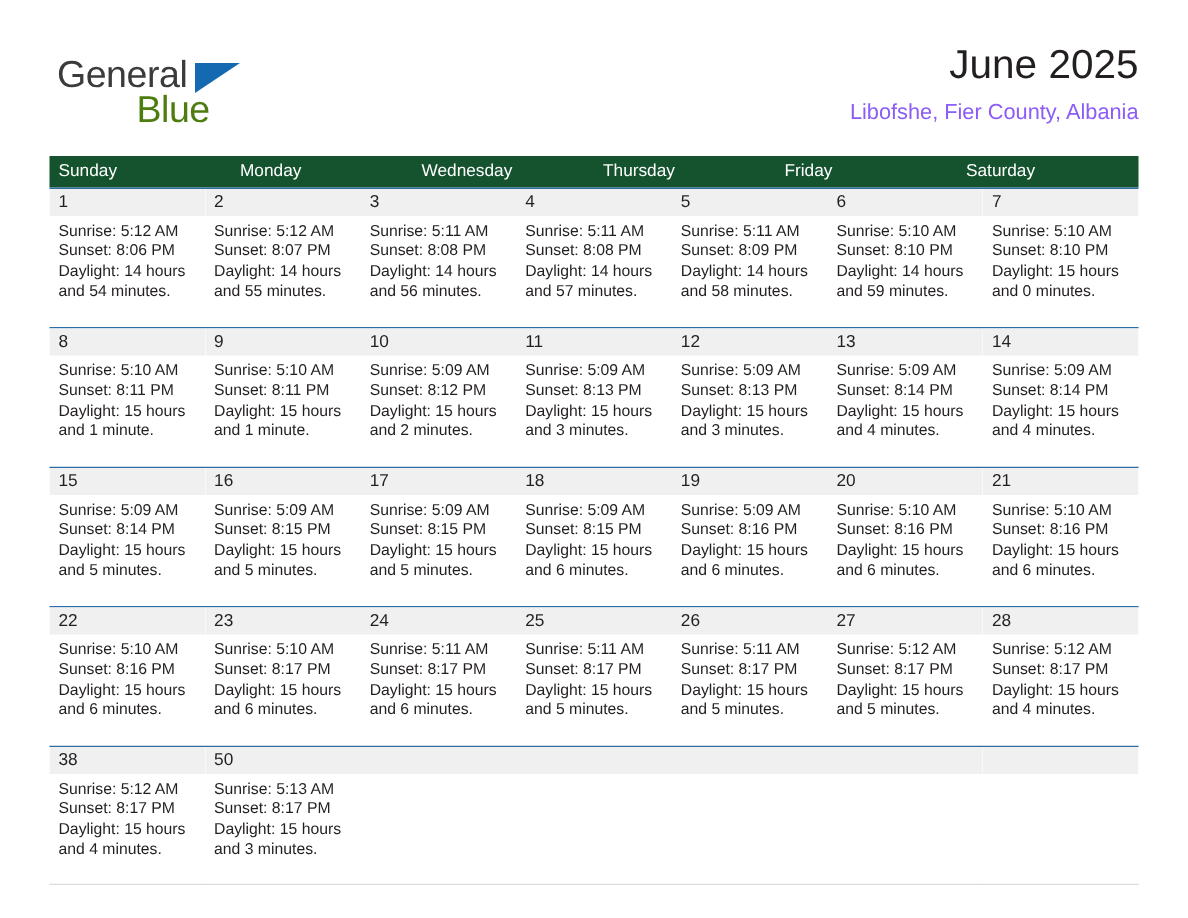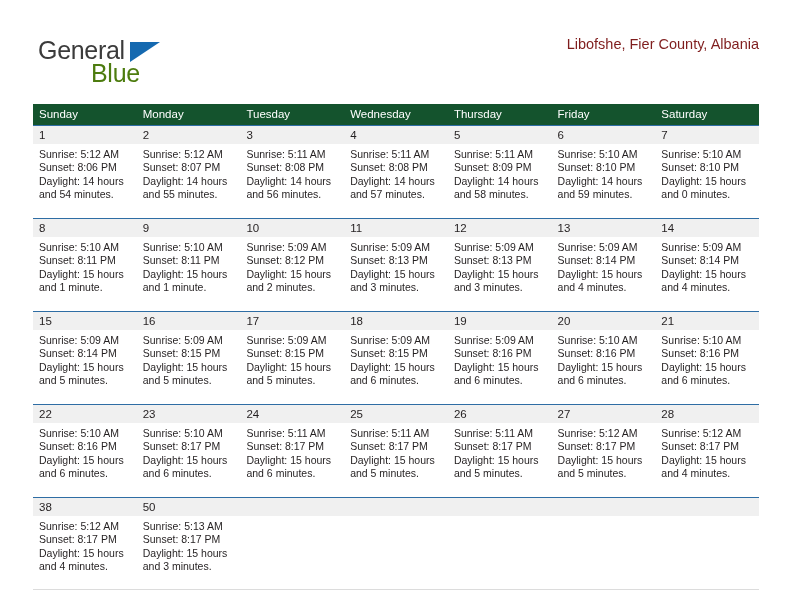--- a/index.html
+++ b/index.html
@@ -75,21 +75,21 @@
   .month-title {
     font-size: 27px;
     font-weight: 400;
     color: #231f20;
     line-height: 1.15;
     white-space: nowrap;
   }
   .location-sub {
     font-size: 14.5px;
     font-weight: 400;
-    color: #7f1d1d;
+    color: #8b5cf6;
     margin-top: 8px;
     line-height: 1.15;
     white-space: nowrap;
   }
 
   
   .calendar {
     position: absolute;
     left: 33px;
     top: 104px;
@@ -157,31 +157,31 @@
 
   <div class="header">
 
     <div class="brand">
       <span class="brand-general">General</span>
       <span class="brand-tri"></span>
       <span class="brand-blue">Blue</span>
     </div>
 
     <div class="title-wrap">
+      <div class="month-title">June 2025</div>
       <div class="location-sub">Libofshe, Fier County, Albania</div>
     </div>
 
   </div>
 
   <div class="calendar">
 
     <div class="weekdays">
       <div class="weekday">Sunday</div>
       <div class="weekday">Monday</div>
-      <div class="weekday">Tuesday</div>
       <div class="weekday">Wednesday</div>
       <div class="weekday">Thursday</div>
       <div class="weekday">Friday</div>
       <div class="weekday">Saturday</div>
     </div>
 
     <div class="week">
       <div class="daycell">
         <div class="datestrip">1</div>
         <div class="details">

